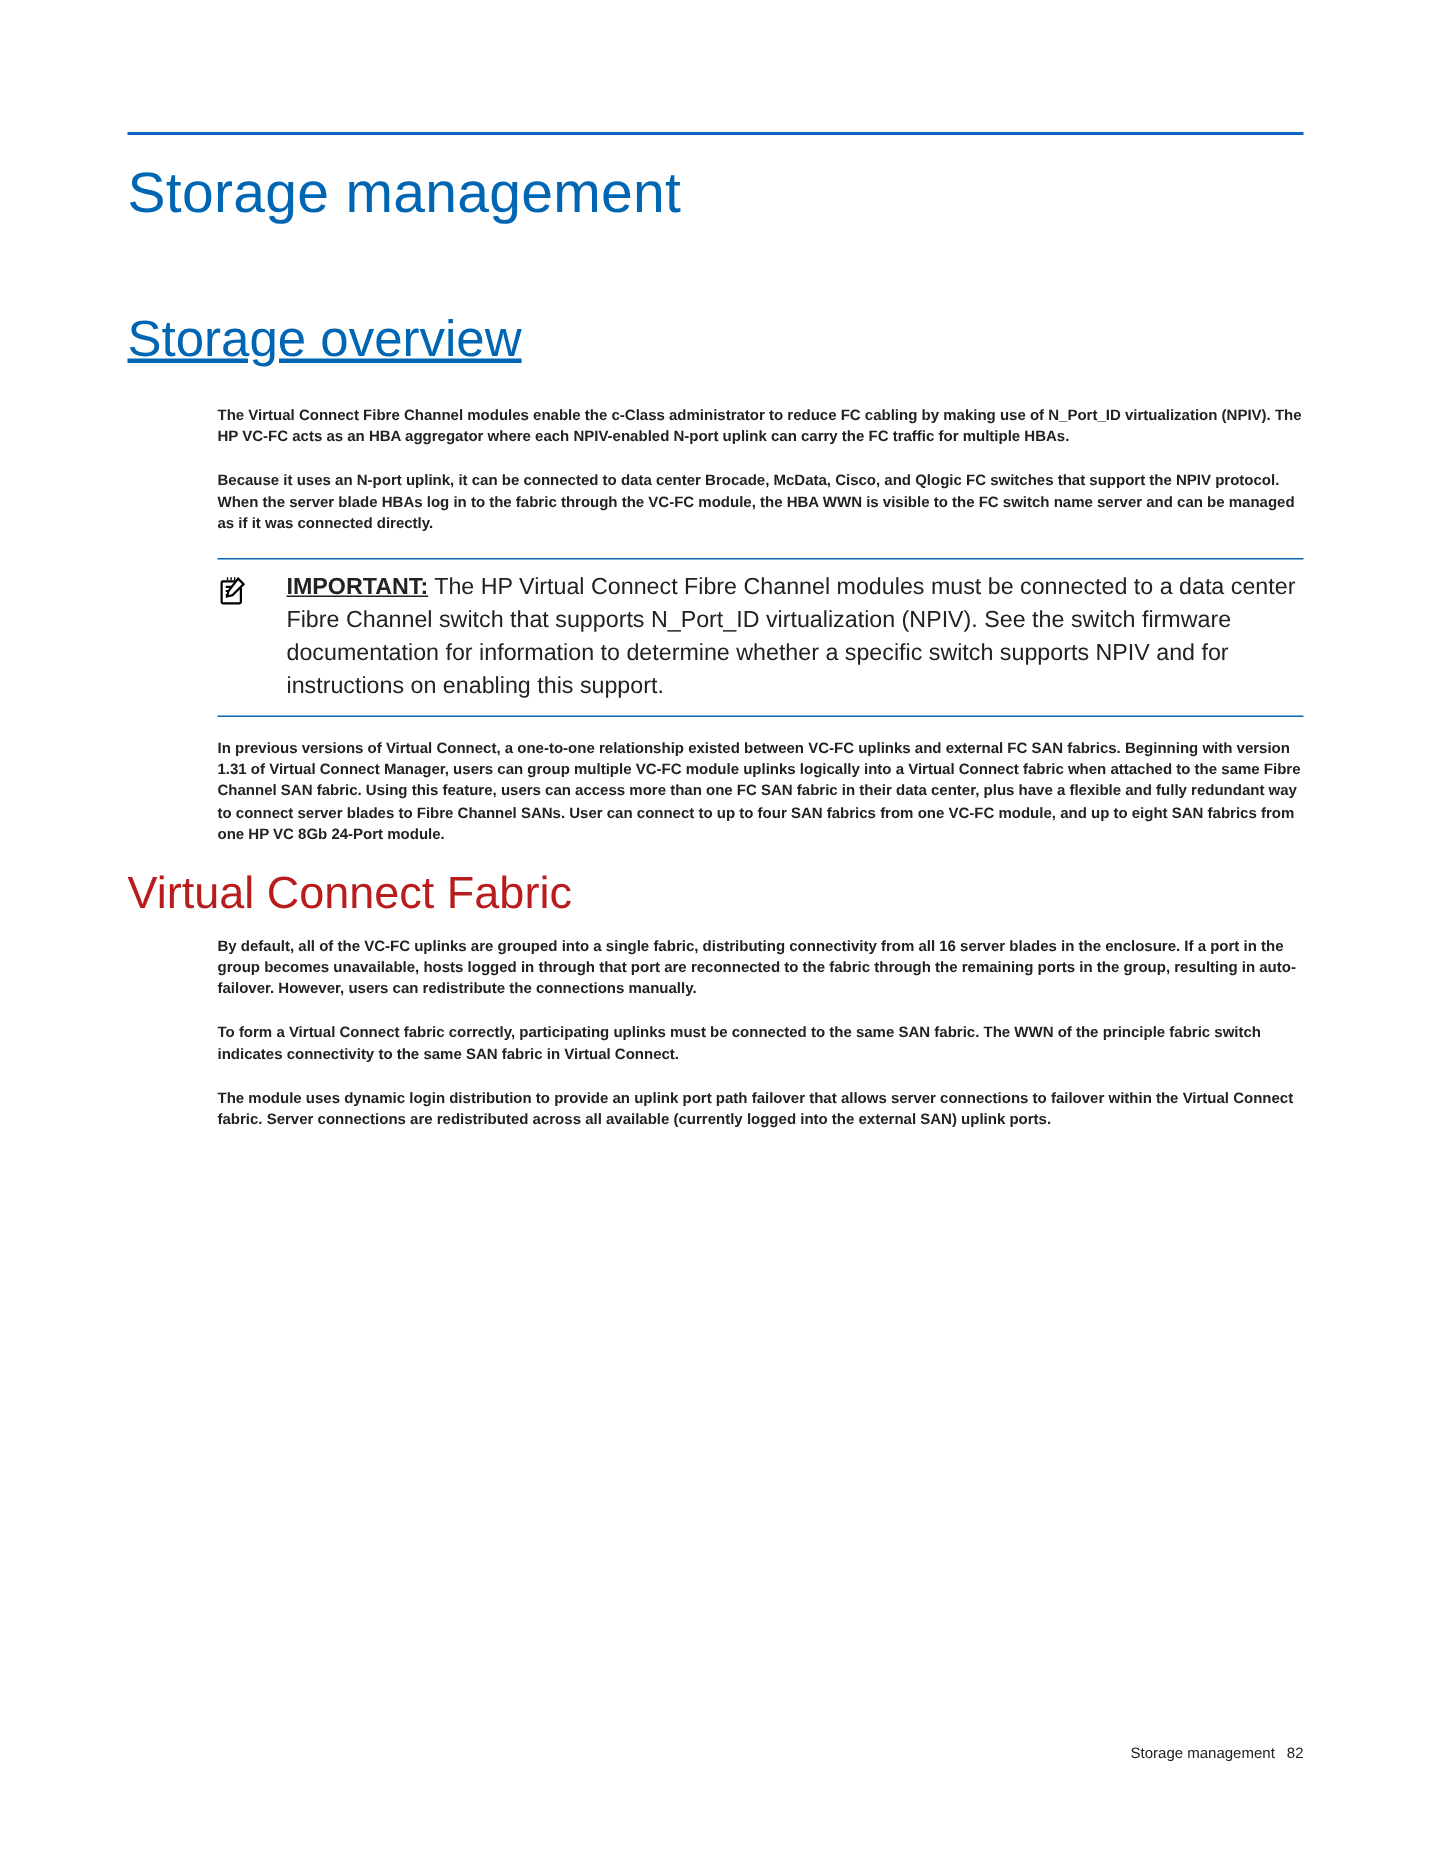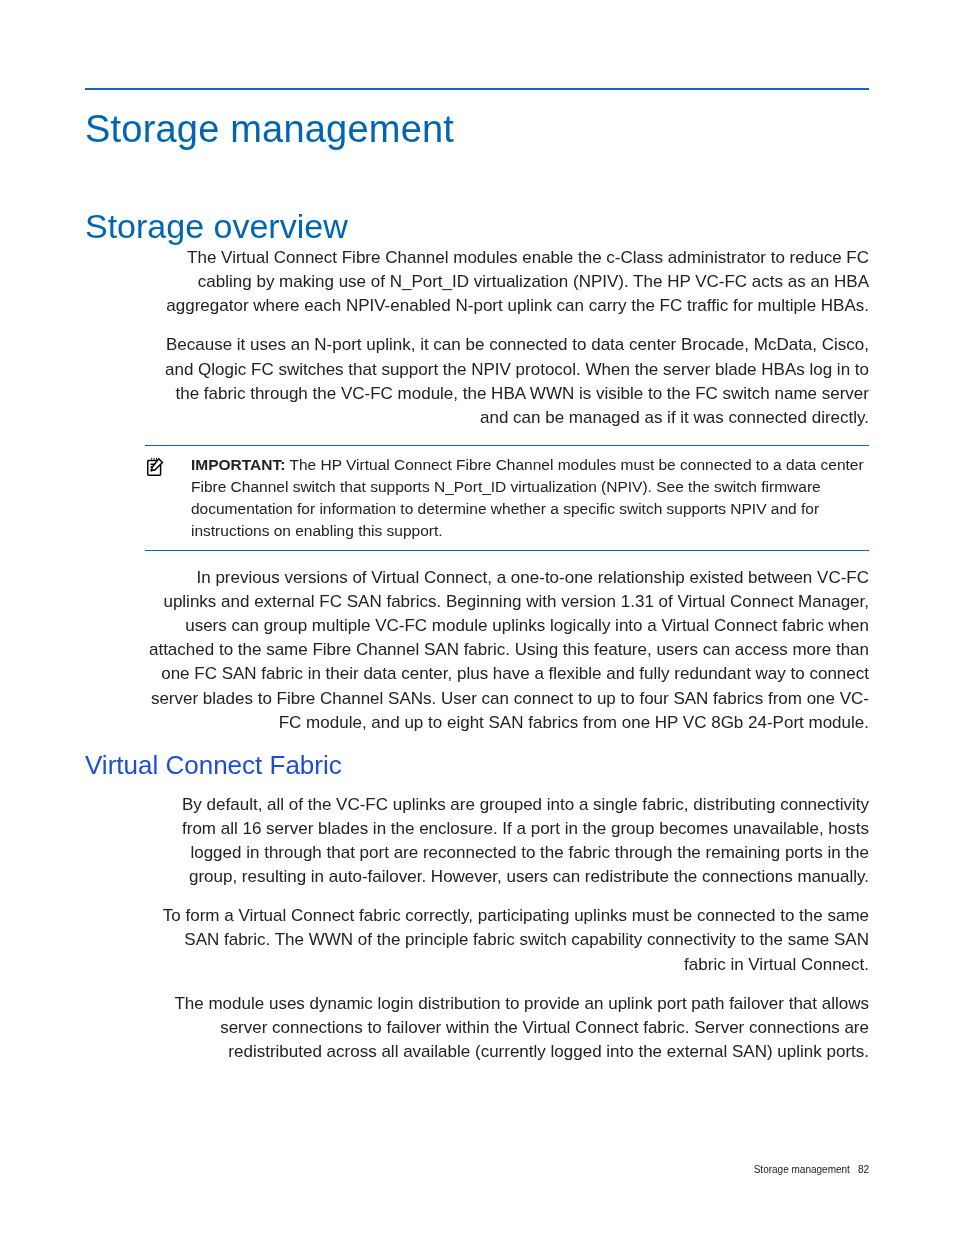--- a/index.html
+++ b/index.html
@@ -25,38 +25,38 @@
     color: #0066b3;
     font-size: 38px;
     font-weight: 300;
     margin: 0 0 56px 0;
     letter-spacing: 0.2px;
   }
   .h2 {
     color: #0066b3;
     font-size: 34px;
     font-weight: 300;
-    margin: 0 0 0 0;
+    margin: 0 0 25px 0;
+    text-decoration: underline;
   }
   .h3 {
-    color: #1d4ed8;
-    font-size: 26px;
+    color: #b91c1c;
+    font-size: 30px;
     font-weight: 300;
     margin: 14px 0 12px 0;
   }
   .body-indent {
     margin-left: 60px;
   }
   p.body {
-    font-size: 17px;
+    font-size: 10px;
     line-height: 1.42;
     margin: 0 0 15px 0;
     color: #222;
-    font-weight: 400;
-    text-align: right;
+    font-weight: 700;
   }
   .callout {
     border-top: 1px solid #0a66b0;
     border-bottom: 1px solid #0a66b0;
     padding: 8px 0 8px 0;
     margin: 0 0 15px 0;
   }
   .callout-inner {
     display: flex;
     align-items: flex-start;
@@ -67,20 +67,21 @@
     margin-top: 2px;
   }
   .callout-text {
     flex: 1;
     font-size: 15.5px;
     line-height: 1.42;
     color: #222;
   }
   .callout-label {
     font-weight: 700;
+    text-decoration: underline;
   }
   .footer {
     position: absolute;
     bottom: 60px;
     right: 85px;
     font-size: 10px;
     color: #222;
   }
   .footer .pg {
     margin-left: 8px;
@@ -118,20 +119,20 @@
       </div>
     </div>
 
     <p class="body">In previous versions of Virtual Connect, a one-to-one relationship existed between VC-FC uplinks and external FC SAN fabrics. Beginning with version 1.31 of Virtual Connect Manager, users can group multiple VC-FC module uplinks logically into a Virtual Connect fabric when attached to the same Fibre Channel SAN fabric. Using this feature, users can access more than one FC SAN fabric in their data center, plus have a flexible and fully redundant way to connect server blades to Fibre Channel SANs. User can connect to up to four SAN fabrics from one VC-FC module, and up to eight SAN fabrics from one HP VC 8Gb 24-Port module.</p>
   </div>
 
   <h3 class="h3">Virtual Connect Fabric</h3>
 
   <div class="body-indent">
     <p class="body">By default, all of the VC-FC uplinks are grouped into a single fabric, distributing connectivity from all 16 server blades in the enclosure. If a port in the group becomes unavailable, hosts logged in through that port are reconnected to the fabric through the remaining ports in the group, resulting in auto-failover. However, users can redistribute the connections manually.</p>
-    <p class="body">To form a Virtual Connect fabric correctly, participating uplinks must be connected to the same SAN fabric. The WWN of the principle fabric switch capability connectivity to the same SAN fabric in Virtual Connect.</p>
+    <p class="body">To form a Virtual Connect fabric correctly, participating uplinks must be connected to the same SAN fabric. The WWN of the principle fabric switch indicates connectivity to the same SAN fabric in Virtual Connect.</p>
     <p class="body">The module uses dynamic login distribution to provide an uplink port path failover that allows server connections to failover within the Virtual Connect fabric. Server connections are redistributed across all available (currently logged into the external SAN) uplink ports.</p>
   </div>
 
   <div class="footer">
     <span>Storage management</span><span class="pg">82</span>
   </div>
 </div>
 
 </body></html>

